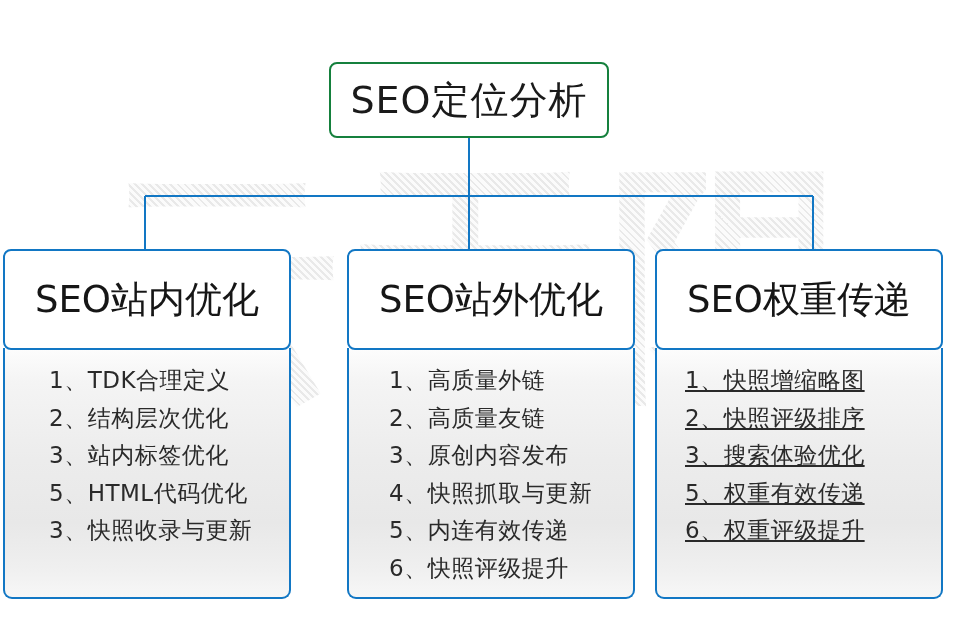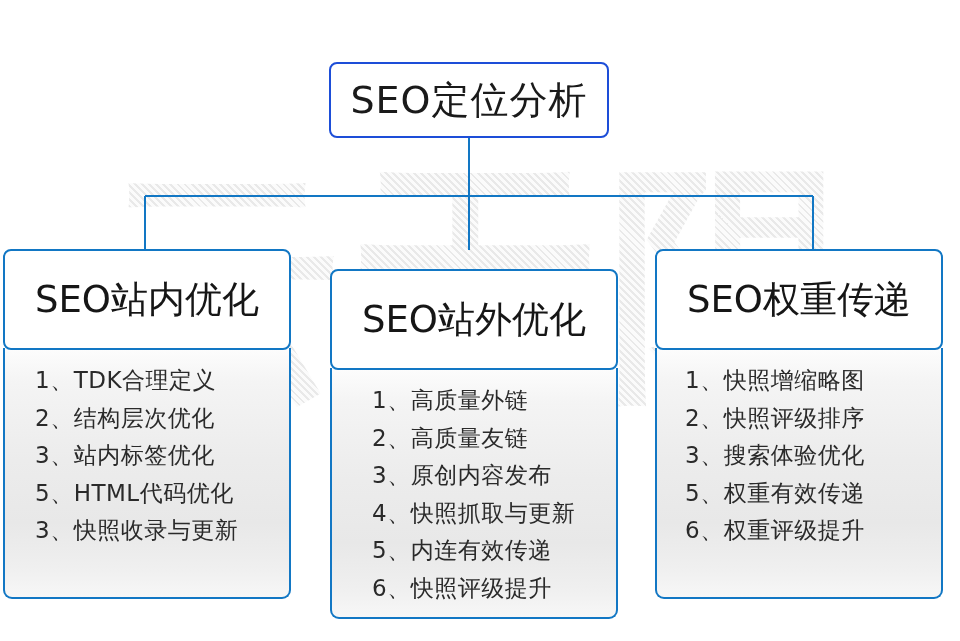--- a/index.html
+++ b/index.html
@@ -63,21 +63,21 @@
   }
 
   
   .top-node {
     position: absolute;
     left: 329px;
     top: 62px;
     width: 280px;
     height: 76px;
     box-sizing: border-box;
-    border: 2px solid #1d4ed8;
+    border: 2px solid #15803d;
     border-radius: 8px;
     background: #ffffff;
     display: flex;
     align-items: center;
     justify-content: center;
     z-index: 3;
   }
   .top-node-label {
     font-size: 38px;
     color: #1a1a1a;
@@ -94,21 +94,21 @@
     width: 960px;
     height: 330px;
     z-index: 3;
   }
   .column {
     position: absolute;
     top: 0;
     width: 288px;
   }
   .column.col-0 { left: 3px; }
-  .column.col-1 { left: 330px; margin-top: 20px; }
+  .column.col-1 { left: 347px; }
   .column.col-2 { left: 655px; }
 
   .col-header {
     box-sizing: border-box;
     height: 101px;
     border: 2px solid #1277c4;
     border-radius: 8px;
     background: #ffffff;
     display: flex;
     align-items: center;
@@ -150,25 +150,25 @@
     list-style: none;
     margin: 0;
     padding: 0;
     width: 100%;
   }
   .col-list li {
     font-size: 23px;
     color: #2a2a2a;
     line-height: 37.5px;
     letter-spacing: 0.5px;
-    padding-left: 30px;
+    padding-left: 44px;
     white-space: nowrap;
   }
   .column.col-1 .col-list li { padding-left: 40px; }
-  .column.col-2 .col-list li { padding-left: 28px; }
+  .column.col-2 .col-list li { padding-left: 28px; text-decoration: underline; }
 </style>
 </head>
 <body>
 
 <div class="canvas">
 
   <div class="watermark">
     <span class="watermark-text">云无限</span>
   </div>
 

